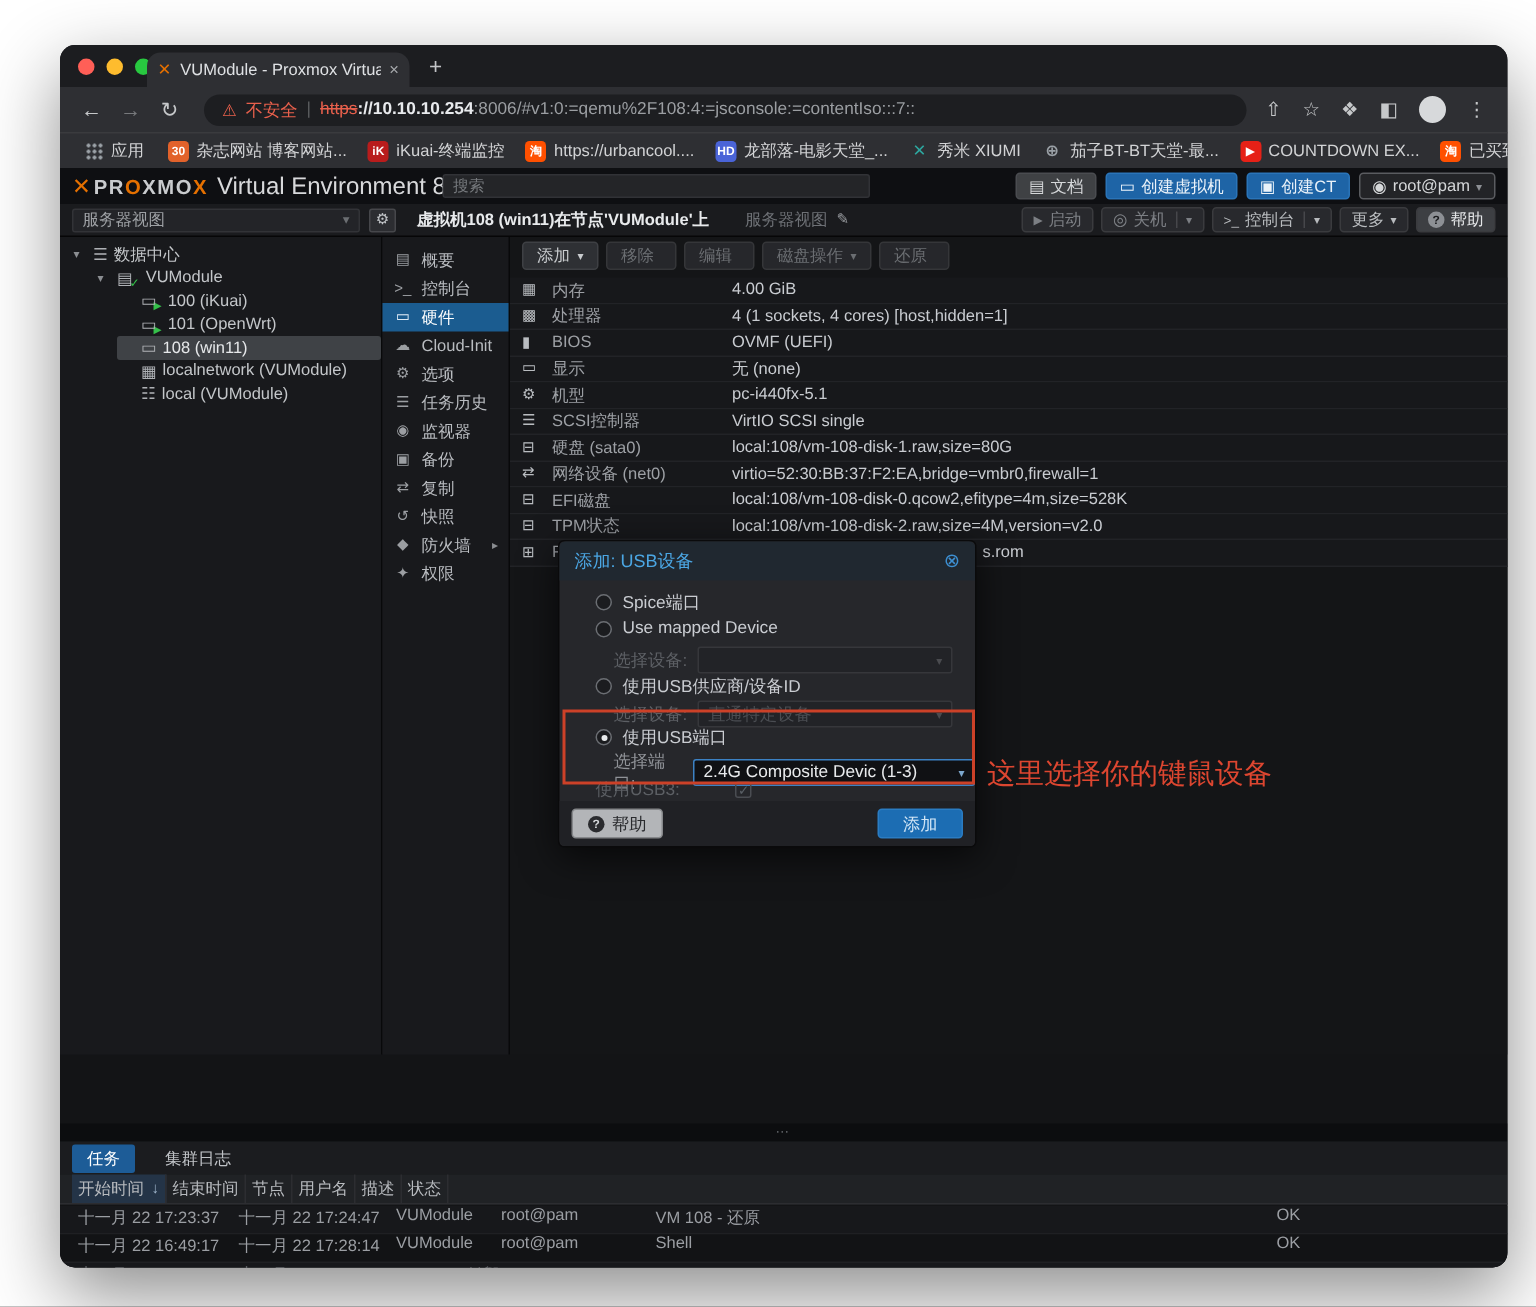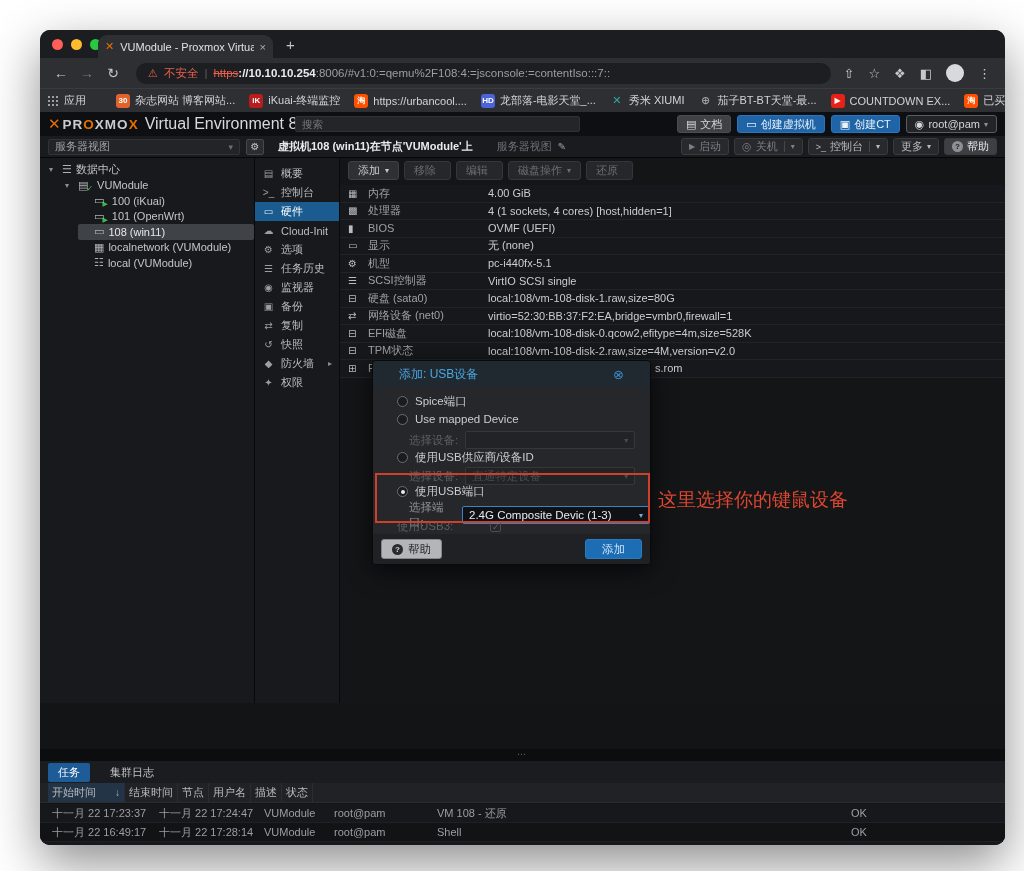--- a/index.html
+++ b/index.html
@@ -24,21 +24,21 @@
   .warn-ico { color:#e8604c; font-size:11px; }
   .warn-txt { color:#e8604c; }
   .url-div { color:#5b5d60; }
   .url-scheme { color:#e8604c; text-decoration:line-through; }
   .url-host { color:#e8eaed; font-weight:bold; }
   .url-rest { color:#9b9ea2; }
   .actions { display:flex; align-items:center; gap:14px; padding-right:4px; }
   .act { color:#c6c8ca; font-size:13px; }
   .avatar { width:18px; height:18px; border-radius:50%; background:#d7d9db; display:inline-block; }
 
-  .bookmarks { height:24px; background:#2e2f33; border-top:1px solid #3a3b3e; display:flex; align-items:center; padding:0 0; font-size:11px; color:#d2d3d5; gap:16px; }
+  .bookmarks { height:24px; background:#2e2f33; border-top:1px solid #3a3b3e; display:flex; align-items:center; padding:0 10px; font-size:11px; color:#d2d3d5; gap:2px; }
   .bm { display:flex; align-items:center; gap:5px; padding:0 7px; white-space:nowrap; }
   .fav { width:14px; height:14px; border-radius:3px; color:#fff; font-size:8px; font-weight:bold; display:flex; align-items:center; justify-content:center; flex:0 0 auto; }
   .apps-grid { width:12px; height:12px; background-image:radial-gradient(circle,#9aa0a6 1.3px,transparent 1.4px); background-size:4px 4px; display:inline-block; }
   .bm-spacer { flex:1; }
   .bm-sep { width:1px; height:14px; background:#4a4b4f; margin:0 4px; }
 
   
   .pve { position:absolute; left:0; right:0; top:82px; bottom:0; background:#131416; font-size:11px; color:#c3c6c9; }
   .pve-header { height:24px; background:#0e0f12; display:flex; align-items:center; padding:0 8px; position:relative; }
   .logo { display:flex; align-items:baseline; gap:2px; }
@@ -96,51 +96,51 @@
   .hw-icon { width:14px; color:#b9bcc0; font-size:10px; }
   .hw-label { width:120px; color:#9da0a5; margin-left:6px; }
   .hw-value { color:#c9ccd1; }
   .hw-row.pci .hw-value { margin-left:167px; }
 
   .splitter { position:absolute; left:0; top:591px; width:100%; height:12px; background:#0c0d0f; text-align:center; color:#5d6064; font-size:9px; line-height:10px; letter-spacing:2px; }
   .task-tabs { position:absolute; left:0; top:603px; width:100%; height:22px; background:#1b1c1f; display:flex; align-items:center; padding:0 8px; gap:10px; }
   .ttab { padding:2px 10px; border-radius:2px; color:#bfc2c6; }
   .ttab.active { background:#1d5c97; color:#fff; }
   .ttable-head { position:absolute; left:0; top:625px; width:100%; height:20px; background:#202225; border-bottom:1px solid #2c2d31; display:flex; padding-left:8px; color:#b7babe; }
-  .tcol { display:flex; align-items:center; padding:0 4px; border-right:1px solid #2c2d31; height:100%; gap:19px; }
+  .tcol { display:flex; align-items:center; padding:0 4px; border-right:1px solid #2c2d31; height:100%; gap:5px; }
   .tcol.sorted { background:#243447; }
   .tcol .sarrow { display:none; font-size:10px; color:#9fb4ca; }
   .tcol.sorted .sarrow { display:inline; }
   .c0{width:107px}.c1{width:105px}.c2{width:70px}.c3{width:103px}.c4{width:414px}.c5{width:150px}
   .ttable-rows { position:absolute; left:0; top:646px; width:100%; }
-  .trow { display:flex; align-items:center; height:19px; padding-left:8px; color:#9b9ea3; border-bottom:1px solid #1f2023; background:#17181b; }
+  .trow { display:flex; height:19px; padding-left:8px; color:#9b9ea3; border-bottom:1px solid #1f2023; background:#17181b; }
   .trow:nth-child(2) { background:#121315; }
   .tcell { padding:0 4px; overflow:hidden; white-space:nowrap; }
 
   
   .dialog { position:absolute; left:332px; top:330px; width:279px; height:205px; background:#26272b; border:1px solid #0a0a0b; border-radius:4px; box-shadow:0 6px 24px rgba(0,0,0,.65); z-index:10; font-size:11.5px; }
-  .dlg-head { height:26px; background:#202830; border-radius:4px 4px 0 0; display:flex; align-items:center; padding:0 26px; }
+  .dlg-head { height:26px; background:#202830; border-radius:4px 4px 0 0; display:flex; align-items:center; padding:0 10px; }
   .dlg-title { color:#4ba6e3; font-size:12px; }
   .dlg-close { margin-left:auto; color:#3d8fd1; font-size:13px; }
   .dlg-row { position:absolute; left:24px; display:flex; align-items:center; gap:7px; color:#c9ccd1; }
   .radio { width:11px; height:11px; border-radius:50%; border:1px solid #6b6e73; background:#1b1c1f; position:relative; flex:0 0 auto; }
   .radio.on::after { content:""; position:absolute; left:2.5px; top:2.5px; width:4px; height:4px; border-radius:50%; background:#e8eaec; }
   .sublabel { color:#8f9297; }
   .sublabel.dim { color:#5c5f64; }
   .combo { height:18px; background:#222327; border:1px solid #36373b; border-radius:2px; display:flex; align-items:center; padding:0 6px; color:#4a4d52; }
   .combo .cchev { margin-left:auto; color:#4a4b4f; font-size:8px; }
   .combo.focus { background:#101114; border:1px solid #3c82c4; color:#e8eaec; }
   .combo.focus .cchev { color:#7da7cc; }
   .checkbox { width:11px; height:11px; border:1px solid #4a4d52; border-radius:2px; color:#5a6066; font-size:9px; line-height:10px; text-align:center; }
   .dlg-foot { position:absolute; left:0; bottom:0; width:100%; height:30px; background:#202125; border-radius:0 0 4px 4px; display:flex; align-items:center; padding:0 8px; }
   .helpbtn { height:20px; display:flex; align-items:center; gap:5px; padding:0 10px; background:#b3b5b8; border:1px solid #85878a; border-radius:3px; color:#2a2b2e; }
   .addbtn { margin-left:auto; height:20px; display:flex; align-items:center; padding:0 16px; background:#1c6db3; border:1px solid #2a7cc2; border-radius:3px; color:#cfe4f5; }
 
   .red-rect { position:absolute; left:335px; top:443px; width:275px; height:50px; border:2px solid #cc4128; z-index:20; }
-  .annotation { position:absolute; left:618px; top:457px; color:#dd4630; font-size:19px; z-index:20; white-space:nowrap;text-align:right; }
+  .annotation { position:absolute; left:618px; top:473px; color:#dd4630; font-size:19px; z-index:20; white-space:nowrap;text-align:right; }
 </style>
 </head>
 <body>
 
 <div class="window">
 
   <div class="tabstrip">
     <div class="lights">
       <span class="light r"></span>
       <span class="light y"></span>

